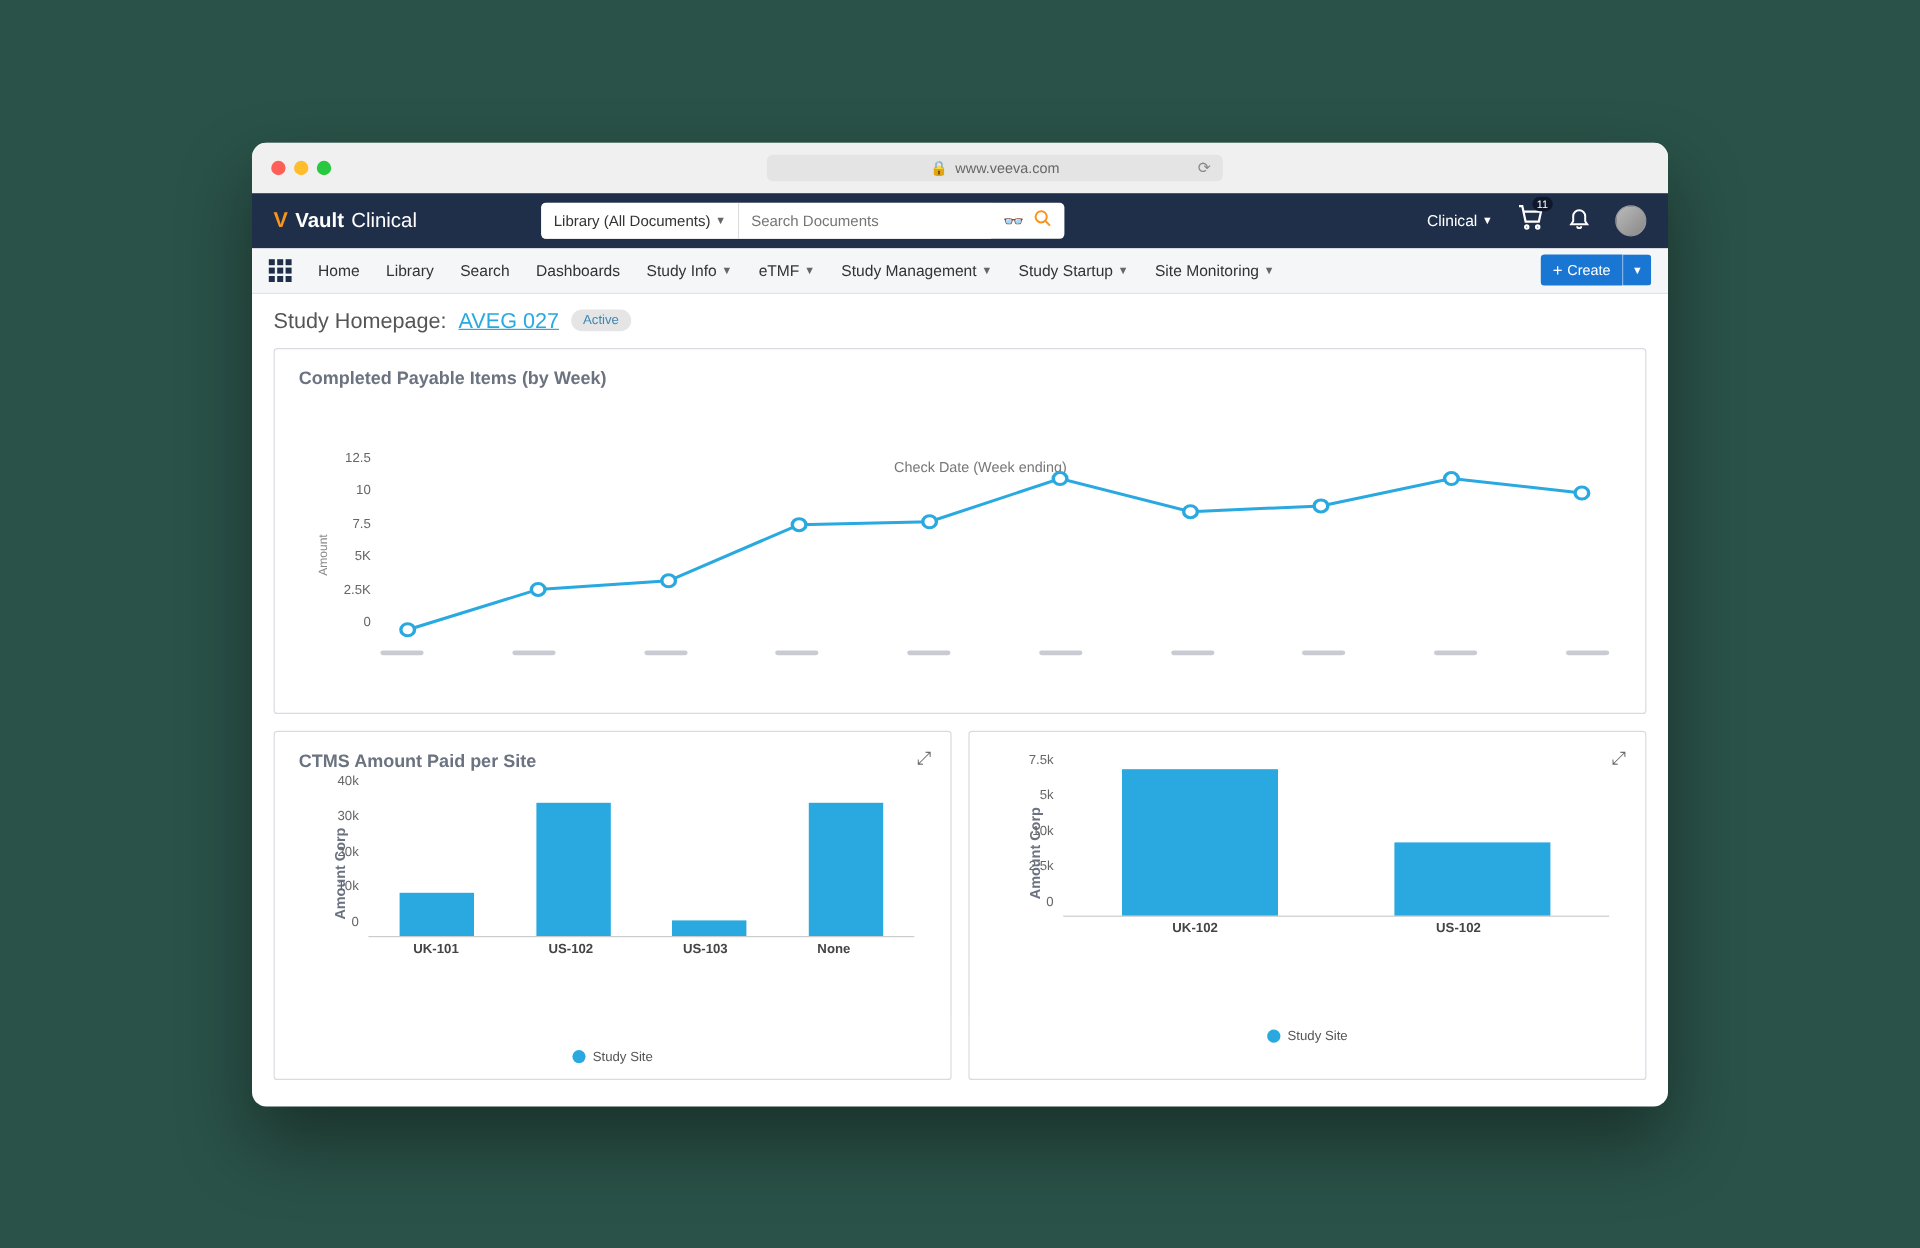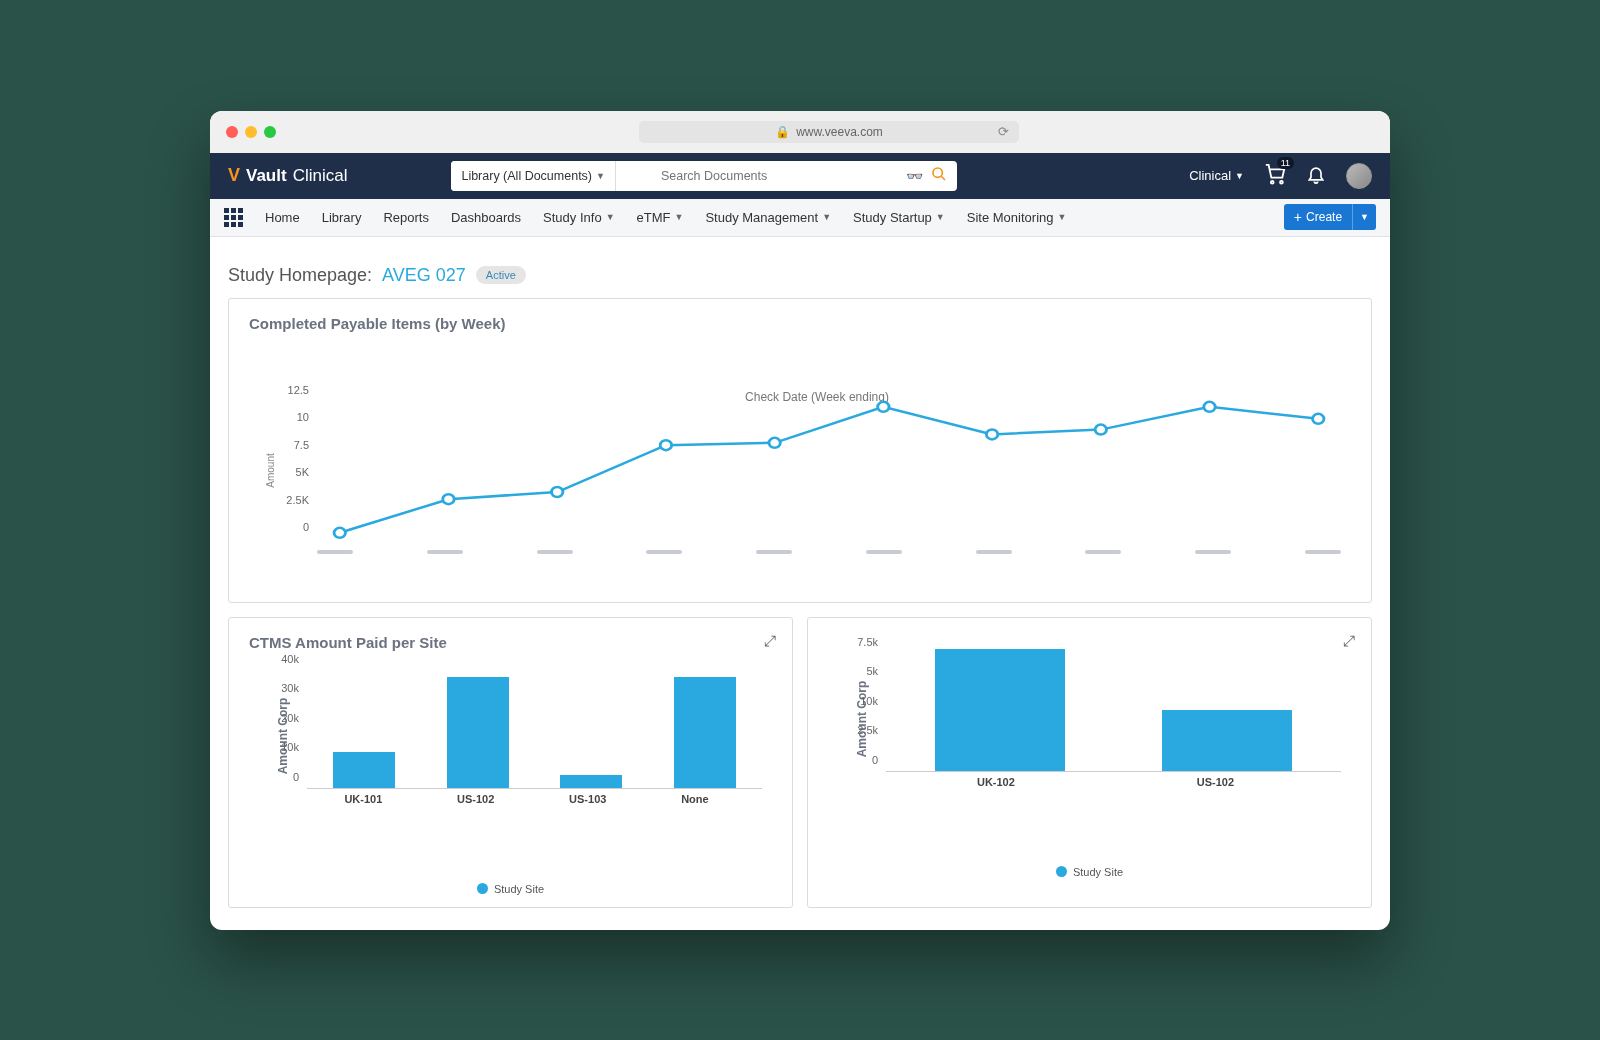--- a/index.html
+++ b/index.html
@@ -61,21 +61,20 @@
   .brand-clinical { font-weight: 300; }
 
   .search-group {
     margin-left: 90px;
     display: flex;
     align-items: center;
     background: #fff;
     border-radius: 4px;
     overflow: hidden;
     height: 30px;
-    gap: 35px;
   }
   .lib-select {
     background: #fff;
     color: #333;
     padding: 0 10px;
     font-size: 12.5px;
     border-right: 1px solid #ddd;
     height: 100%;
     display: flex;
     align-items: center;
@@ -131,23 +130,23 @@
     padding: 0 10px; font-size: 12px;
     display: flex; align-items: center; gap: 4px;
   }
   .create-dd {
     background: #1976d2; color: #fff;
     border-left: 1px solid rgba(255,255,255,0.3);
     border-radius: 0 3px 3px 0;
     padding: 0 7px; display: flex; align-items: center;
   }
 
-  .content { padding: 28px 18px 22px; }
+  .content { padding: 12px 18px 22px; }
   .page-title { font-size: 18px; color: #555; display: flex; align-items: center; gap: 10px; margin-bottom: 12px; }
-  .study-link { color: #29a9e0; }
+  .study-link { color: #29a9e0; text-decoration: underline; }
   .status-pill { background: #e5e5e5; color: #3b88b5; font-size: 11px; padding: 3px 10px; border-radius: 10px; }
 
   .card {
     border: 1px solid #d8dce2;
     border-radius: 3px;
     padding: 16px 20px 12px;
     margin-bottom: 14px;
     position: relative;
   }
   .card-title { font-size: 15px; color: #6b7280; font-weight: 600; margin-bottom: 8px; }
@@ -258,21 +257,21 @@
         <span></span>
         <span></span>
       </div>
     <div class="menu-item">
         <span>Home</span>
       </div>
     <div class="menu-item">
         <span>Library</span>
       </div>
     <div class="menu-item">
-        <span>Reports</span>
+        <span>Search</span>
       </div>
     <div class="menu-item">
         <span>Dashboards</span>
       </div>
     <div class="menu-item">
         <span>Study Info</span>
         <span class="caret">▼</span>
       </div>
     <div class="menu-item">
         <span>eTMF</span>

